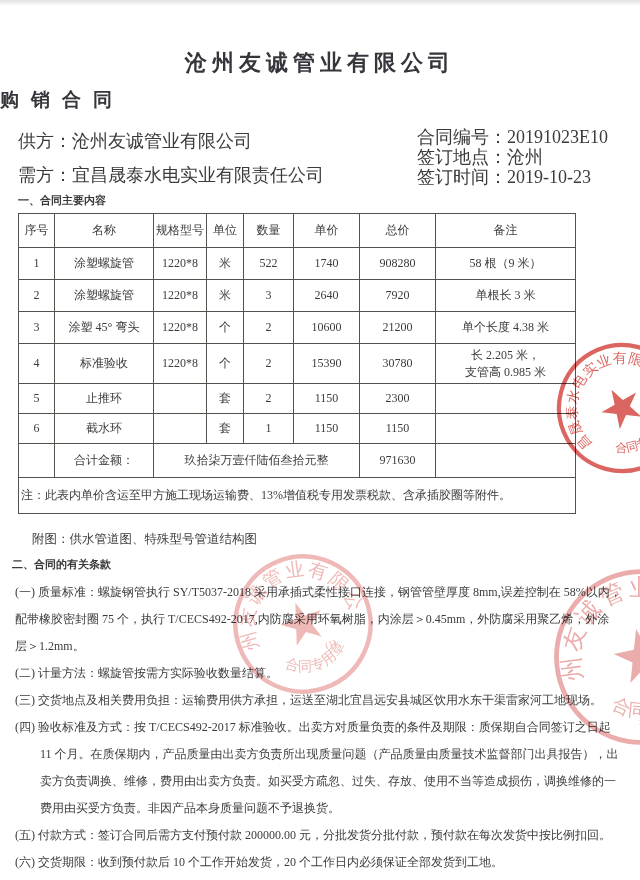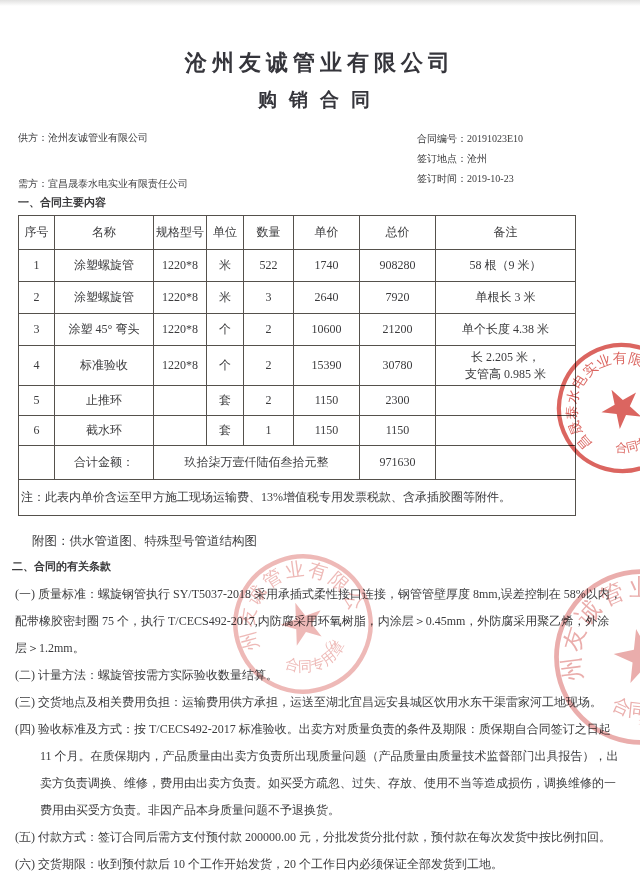--- a/index.html
+++ b/index.html
@@ -15,26 +15,26 @@
   .paper::before{
     content:"";position:absolute;left:0;top:0;width:640px;height:6px;
     background:linear-gradient(180deg,rgba(90,88,84,0.18),rgba(90,88,84,0));
     pointer-events:none;
   }
   .doc-title{
     margin:0;padding-top:48px;text-align:center;
     font-size:22px;font-weight:600;letter-spacing:5px;color:#35353b;
   }
   .doc-subtitle{
-    margin:9px 0 16px 0;text-align:center;
+    margin:9px 0 8px 0;text-align:left;
     font-size:19px;font-weight:600;letter-spacing:12px;color:#35353b;
   }
-  .meta{position:relative;height:66px;margin-top:8px;font-size:10px;}
+  .meta{position:relative;height:66px;margin-top:14px;font-size:18px;}
   .meta-supplier{position:absolute;left:18px;top:2px;}
-  .meta-buyer{position:absolute;left:18px;top:48px;}
+  .meta-buyer{position:absolute;left:18px;top:36px;}
   .meta-right{position:absolute;left:417px;top:0;line-height:20px;}
   .sec-title{margin:0 0 0 18px;font-size:11px;font-weight:600;}
   .sec-title.second{margin-top:9px;margin-left:12px;}
   table.items{
     margin:5px 0 0 18px;border-collapse:collapse;table-layout:fixed;
     width:557px;font-size:12px;text-align:center;color:#3b3b3d;
   }
   table.items th,table.items td{
     border:1px solid #55514c;padding:0 2px;font-weight:normal;
     white-space:pre-line;overflow:hidden;

